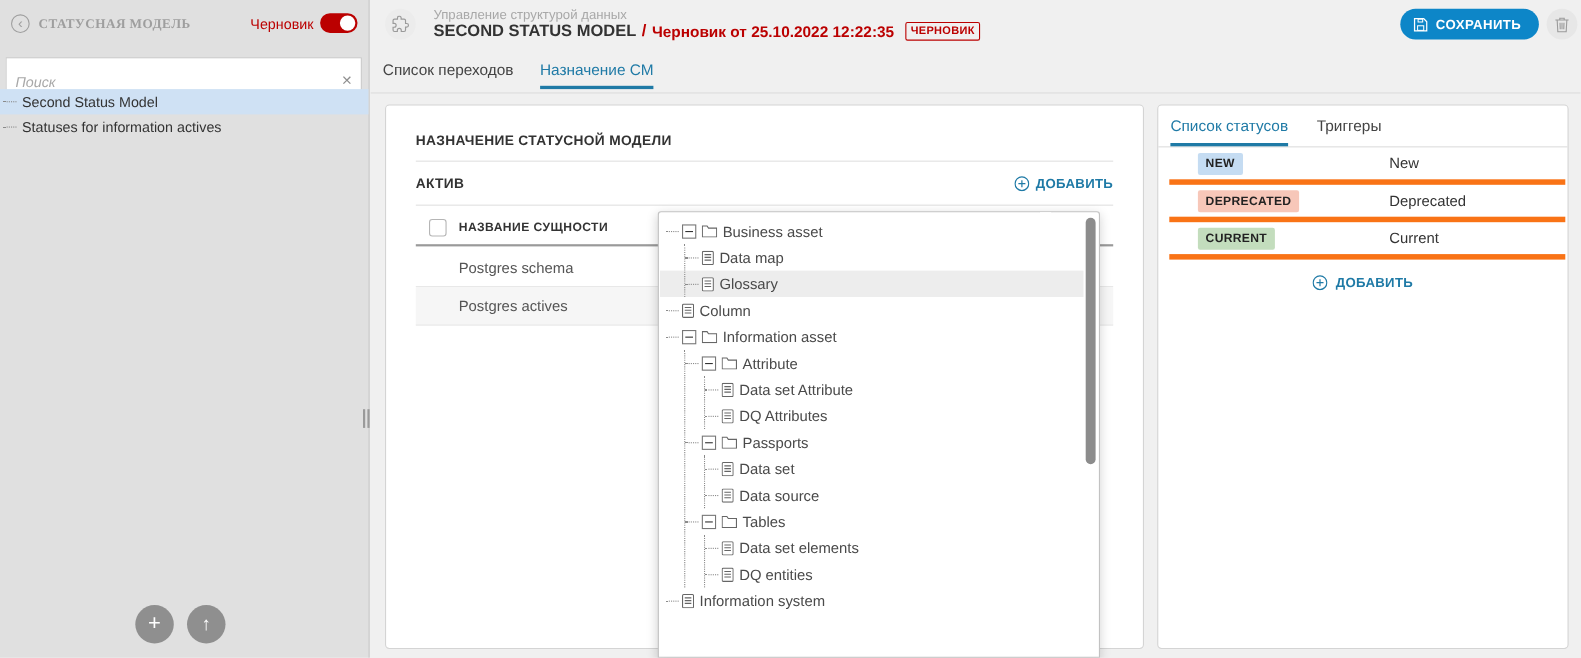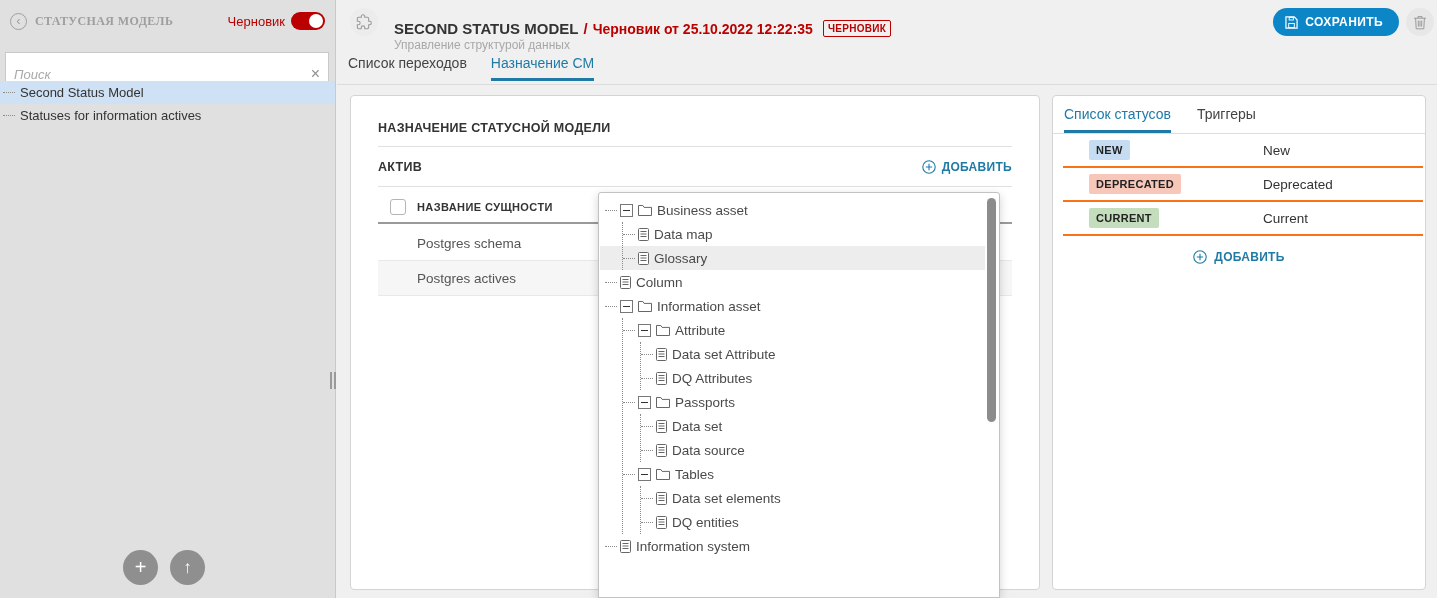--- a/index.html
+++ b/index.html
@@ -71,21 +71,21 @@
     position:absolute;left:330px;top:372px;width:7px;height:17px;
     display:flex;gap:2px;z-index:5;
   }
   .divider-handle i{display:block;width:2px;height:17px;background:#9a9a9a;}
   
   .topbar{position:absolute;left:337px;right:0;top:0;height:84px;}
   .puzzle-circle{
     position:absolute;left:13px;top:8px;width:28px;height:28px;border-radius:50%;
     background:#ececec;display:flex;align-items:center;justify-content:center;
   }
-  .breadcrumb{position:absolute;left:57px;top:6px;font-size:12px;color:#a8a8a8;margin-top:32px;}
+  .breadcrumb{position:absolute;left:57px;top:6px;font-size:12px;color:#a8a8a8;}
   .title-row{position:absolute;left:57px;top:20px;display:flex;align-items:center;white-space:nowrap;}
   .page-title{font-size:15px;font-weight:bold;color:#333;}
   .title-sep{font-size:15px;font-weight:bold;color:var(--red);margin:0 5px;}
   .page-subtitle{font-size:14px;font-weight:bold;color:var(--red);}
   .draft-badge{
     margin-left:10px;border:1px solid var(--red);color:var(--red);
     font-size:10px;font-weight:bold;padding:2px 4px;border-radius:2px;letter-spacing:.3px;
   }
   .save-btn{
     position:absolute;right:38px;top:8px;height:28px;padding:0 16px 0 12px;
@@ -142,21 +142,21 @@
   .tbl-row.r1{top:165px;background:#f6f6f6;}
   
   .status-card{left:1052px;top:95px;width:374px;height:495px;}
   .status-tabs{
     display:flex;gap:26px;padding:10px 11px 0 11px;border-bottom:1px solid #ddd;
   }
   .status-tab{font-size:14px;color:#444;padding-bottom:8px;}
   .status-tab.active{color:var(--accent);border-bottom:3px solid var(--accent);}
   .status-row{
     display:flex;align-items:center;height:34px;margin:0 2px 0 10px;
-    border-bottom:2px solid #f97316;
+    border-bottom:5px solid #f97316;
   }
   .status-row:first-of-type{margin-top:4px;}
   .badge{
     margin-left:26px;font-size:11px;font-weight:bold;color:#222;padding:4px 7px;
     border-radius:2px;letter-spacing:.3px;
   }
   .badge.b-new{background:#c5dcf2;}
   .badge.b-deprecated{background:#f7c7b9;}
   .badge.b-current{background:#c3ddbd;}
   .status-name{position:absolute;left:210px;font-size:13.5px;color:#333;}

